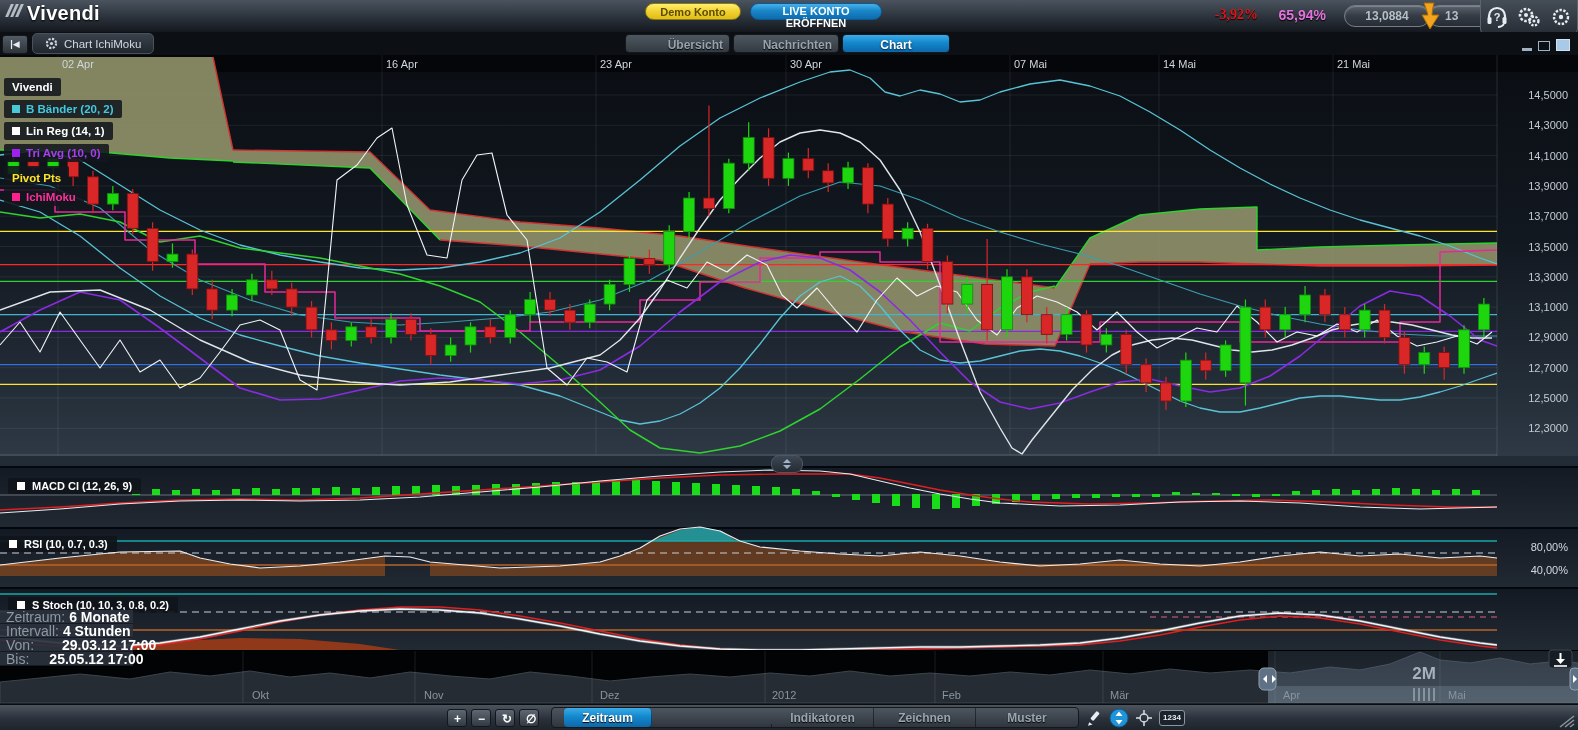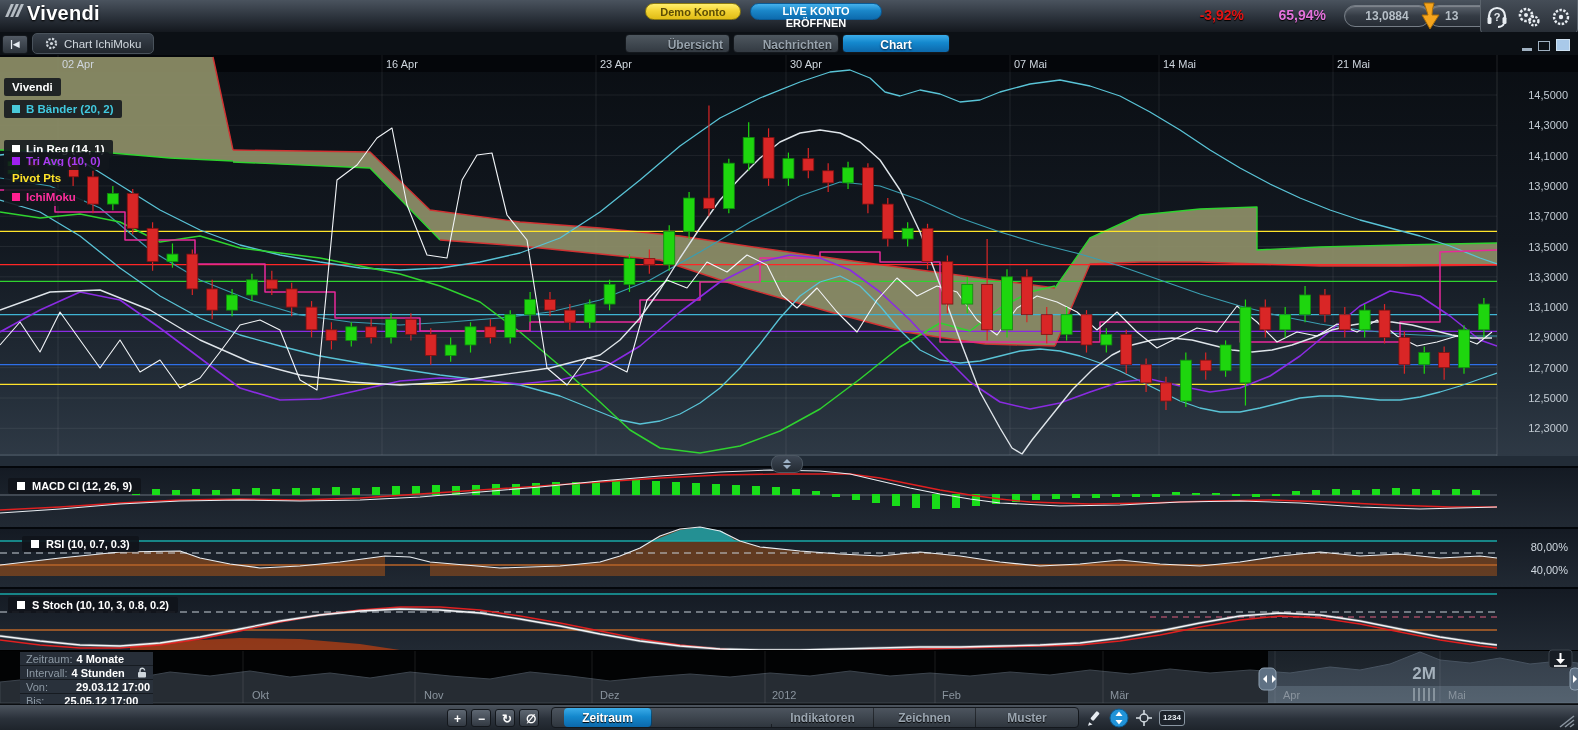--- a/index.html
+++ b/index.html
@@ -11,21 +11,21 @@
   .logo-stripes{position:absolute;left:8px;top:4px;width:16px;height:14px;opacity:.75;}
   .logo-stripes i{position:absolute;top:0;width:3px;height:13px;background:#dfe6ec;transform:skewX(-24deg);}
   .logo-stripes i:nth-child(2){left:5px;} .logo-stripes i:nth-child(3){left:10px;}
   #title{position:absolute;left:27px;top:2px;font-size:20px;font-weight:bold;color:#fff;
          text-shadow:0 1px 2px #000;letter-spacing:.3px;}
   .btn-demo{position:absolute;left:645px;top:3px;width:96px;height:17px;border:1px solid #8a7a10;border-radius:9px;
             background:linear-gradient(#ffef6e,#f3d435 45%,#e0bc16);color:#5c4d05;font-size:11px;font-weight:bold;cursor:pointer;}
   .btn-live{position:absolute;left:750px;top:3px;width:132px;height:17px;border:1px solid #0b5a94;border-radius:9px;
             background:linear-gradient(#46b2ec,#1a86c8 45%,#0d6bae);color:#fff;font-size:11px;font-weight:bold;cursor:pointer;}
   .pct{position:absolute;top:7px;font-size:14px;font-weight:bold;text-shadow:0 1px 1px #000;}
-  #pct-red{right:334px;color:#e21414;}
+  #pct-red{right:320px;color:#e21414;font-family:Liberation Serif, serif;}
   #pct-pink{right:252px;color:#e473dc;text-align:center;}
   .price-pill{position:absolute;top:5px;height:20px;border:1px solid #757d86;border-radius:11px;
               background:linear-gradient(#5a626c,#343b44 50%,#272d35);color:#b6bfc7;
               font-size:12px;font-weight:bold;line-height:20px;text-align:center;cursor:pointer;
               box-shadow:inset 0 1px 1px rgba(255,255,255,.25);}
   #pill-sell{right:148px;width:84px;}
   #pill-buy{right:36px;width:96px;text-align:left;padding-left:16px;}
   #sell-arrow{position:absolute;right:130px;top:2px;z-index:3;}
   #icon-panel{position:absolute;right:0;top:0;width:96px;height:34px;z-index:4;
               background:linear-gradient(#454d57,#272d35);border:1px solid #5c646d;border-top:none;
@@ -57,21 +57,21 @@
   .legend-chip .sw{width:8px;height:8px;}
   .panel-chip{position:absolute;display:flex;align-items:center;gap:7px;padding:2px 9px;z-index:5;
               background:rgba(16,20,26,.92);color:#fff;font-size:11px;font-weight:bold;border-radius:2px;}
   .panel-chip .sw{width:8px;height:8px;background:#fff;}
   #splitter{position:absolute;left:771px;top:455px;width:30px;height:16px;z-index:6;cursor:row-resize;
             background:linear-gradient(#3d4754,#242b33);border:1px solid #4d5863;border-radius:8px;
             display:flex;flex-direction:column;align-items:center;justify-content:center;gap:2px;}
   #splitter .tri-up{width:0;height:0;border-left:4px solid transparent;border-right:4px solid transparent;border-bottom:4px solid #9db2c6;}
   #splitter .tri-dn{width:0;height:0;border-left:4px solid transparent;border-right:4px solid transparent;border-top:4px solid #9db2c6;}
   
-  #info-box{position:absolute;left:0;top:652px;width:133px;z-index:6;font-size:11px;padding-left:20px;}
+  #info-box{position:absolute;left:0;top:610px;width:133px;z-index:6;font-size:14px;}
   .info-row{height:13px;display:flex;align-items:center;padding:0 6px;gap:4px;
             background:rgba(42,50,60,.93);border-bottom:1px solid #161b21;}
   .info-row .lbl{color:#8d99a4;}
   .info-row .val{color:#fff;font-weight:bold;white-space:nowrap;}
   .info-row .lock{margin-left:auto;}
   
   #toolbar{position:absolute;left:0;bottom:0;width:100%;height:25px;z-index:10;
            background:linear-gradient(#4c545e,#2a313a 55%,#1e242b);border-top:1px solid #0a0d10;
            display:flex;align-items:center;}
   .zbtn{width:20px;height:18px;margin-right:4px;border-radius:3px;cursor:pointer;
@@ -527,60 +527,60 @@
     </svg>
 
   <div id="legend">
       <div class="legend-chip" style="top: 78px;">
         <span style="color: rgb(255, 255, 255);">Vivendi</span>
       </div>
       <div class="legend-chip" style="top: 100px;">
         <span class="sw" style="background: rgb(73, 200, 216);"></span>
         <span style="color: rgb(65, 201, 223);">B Bänder (20, 2)</span>
       </div>
-      <div class="legend-chip" style="top: 140px;">
+      <div class="legend-chip" style="top: 122px;">
         <span class="sw" style="background: rgb(255, 255, 255);"></span>
         <span style="color: rgb(255, 255, 255);">Lin Reg (14, 1)</span>
       </div>
-      <div class="legend-chip" style="top: 144px; margin-top: 8px;">
+      <div class="legend-chip" style="top: 144px;">
         <span class="sw" style="background: rgb(160, 32, 240);"></span>
         <span style="color: rgb(168, 60, 240);">Tri Avg (10, 0)</span>
       </div>
       <div class="legend-chip" style="top: 166px; flex-direction: column;">
         <span class="sw" style="background: rgb(255, 228, 42);"></span>
         <span style="color: rgb(255, 228, 42);">Pivot Pts</span>
       </div>
       <div class="legend-chip" style="top: 188px;">
         <span class="sw" style="background: rgb(255, 32, 144);"></span>
         <span style="color: rgb(255, 47, 158);">IchiMoku</span>
       </div>
     </div>
 
   <div class="panel-chip" style="left:8px;top:478px;">
     <span class="sw"></span>
     <span>MACD Cl (12, 26, 9)</span>
   </div>
-  <div class="panel-chip" style="left:22px;top:536px;justify-content:flex-end;">
+  <div class="panel-chip" style="left:0;top:536px;justify-content:flex-end;">
     <span class="sw"></span>
     <span>RSI (10, 0.7, 0.3)</span>
   </div>
   <div class="panel-chip" style="left:8px;top:597px;">
     <span class="sw"></span>
     <span>S Stoch (10, 10, 3, 0.8, 0.2)</span>
   </div>
 
   <div id="splitter">
     <div class="tri-up"></div>
     <div class="tri-dn"></div>
   </div>
 
   <div id="info-box">
     <div class="info-row">
       <span class="lbl">Zeitraum:</span>
-      <span class="val">4 Monate</span>
+      <span class="val">6 Monate</span>
     </div>
     <div class="info-row">
       <span class="lbl">Intervall:</span>
       <span class="val">4 Stunden</span>
       <svg class="lock" width="10" height="11" viewBox="0 0 10 11">
         <rect x="1" y="5" width="8" height="5.5" rx="1" fill="#cfd6dc"></rect>
         <path d="M3 5 V3.5 a2.3 2.3 0 0 1 4.6 0" fill="none" stroke="#cfd6dc" stroke-width="1.4"></path>
       </svg>
     </div>
     <div class="info-row">

